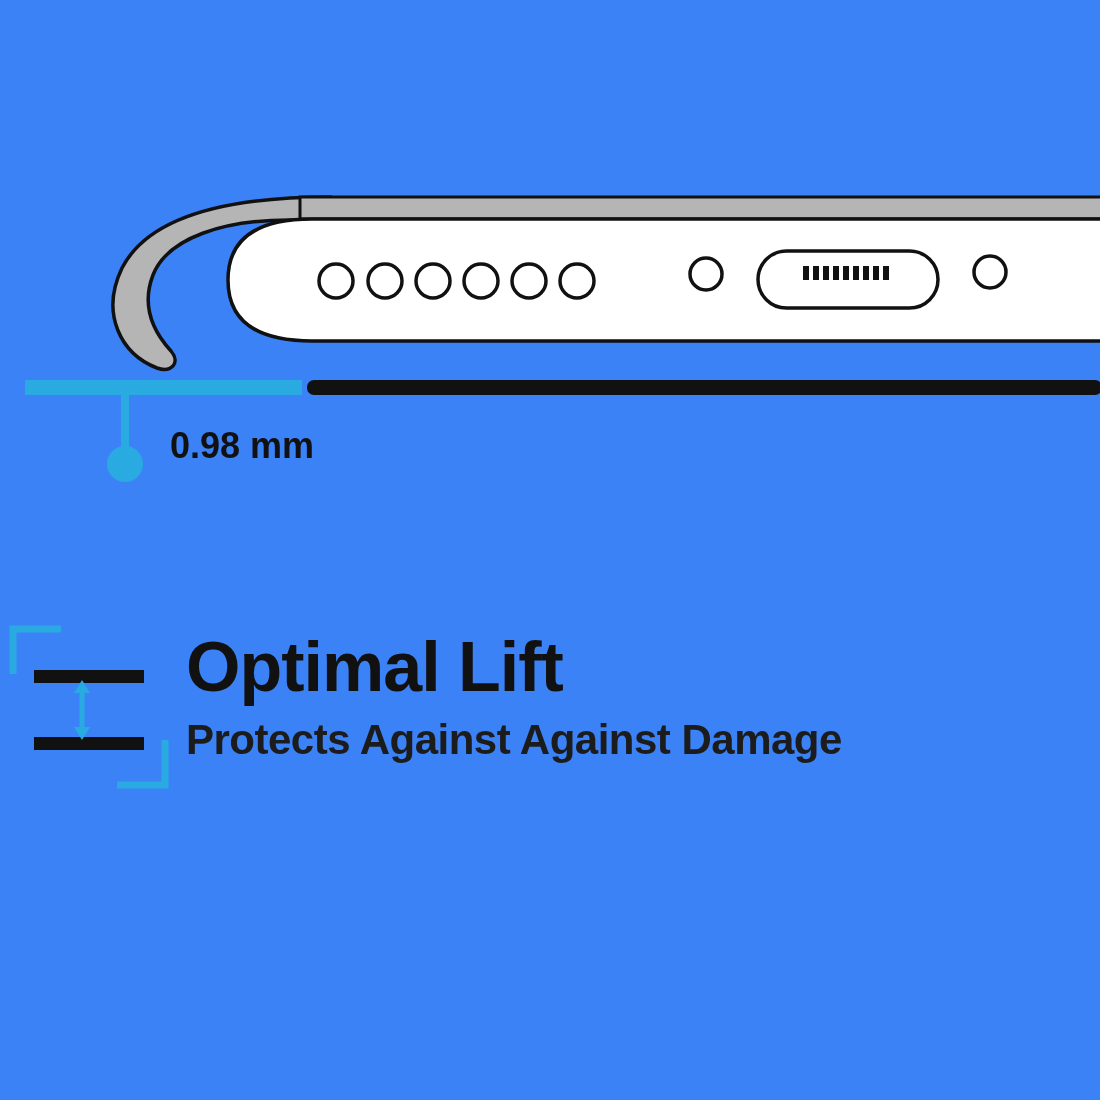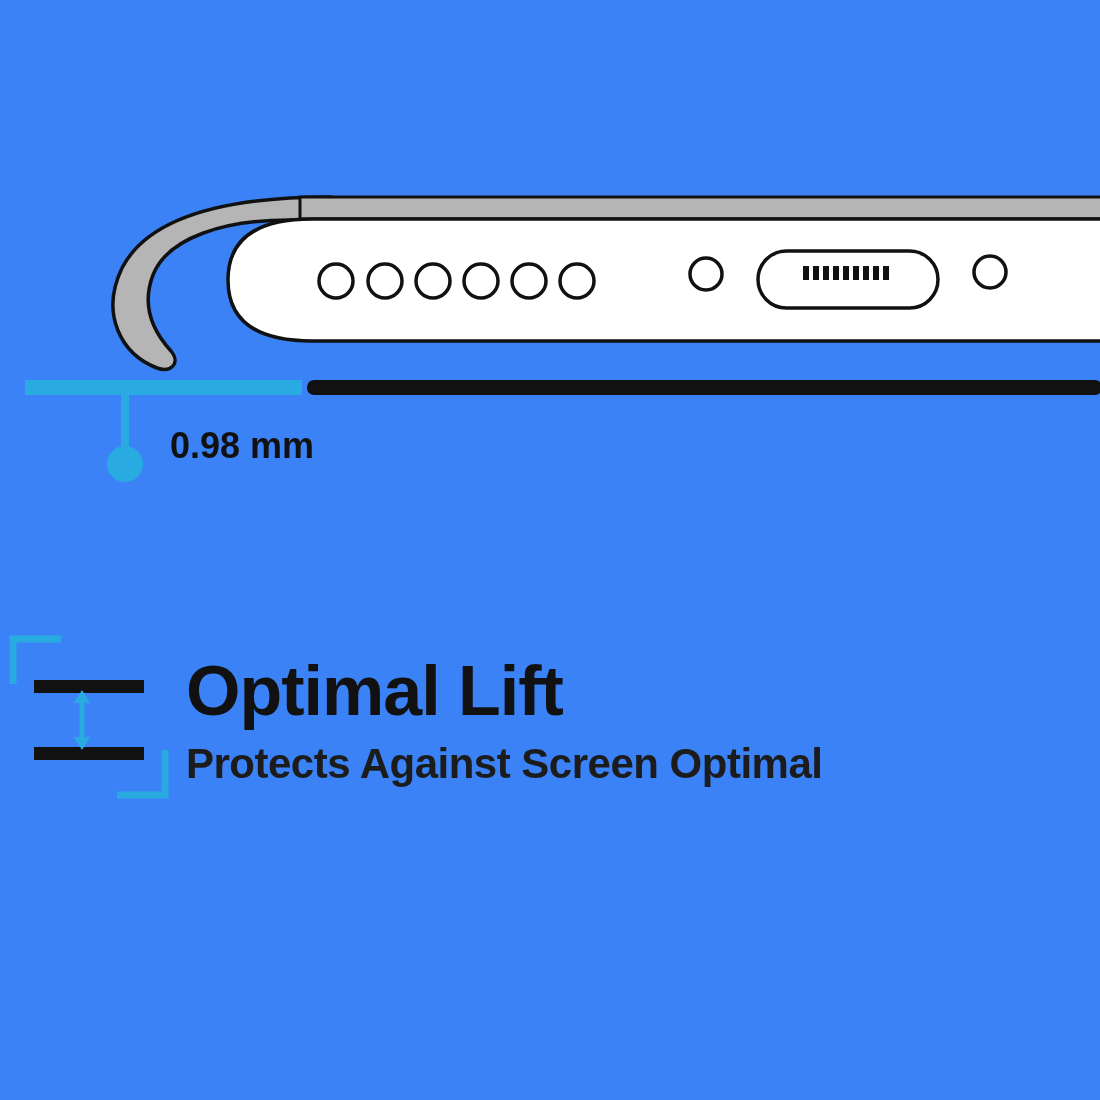--- a/index.html
+++ b/index.html
@@ -15,21 +15,21 @@
   .outline{stroke:var(--ink);fill:#ffffff;}
   .gray-part{fill:var(--case-gray);stroke:var(--ink);}
   .cyan-fill{fill:var(--accent-cyan);}
   .ink-fill{fill:var(--ink);}
   .measure-text{
     font-family:"Liberation Sans", sans-serif;
     font-weight:bold;font-size:36px;fill:var(--ink);
   }
   .feature{
     position:absolute;left:0;top:622px;width:1100px;height:190px;
-    display:flex;flex-direction:row;align-items:center;
+    display:flex;flex-direction:row;align-items:flex-start;
   }
   .feature-icon{margin-left:4px;flex:0 0 auto;}
   .feature-text{margin-left:12px;padding-top:10px;}
   .feature-title{
     font-size:70px;font-weight:bold;color:var(--ink);
     letter-spacing:-1px;line-height:1.0;
   }
   .feature-subtitle{
     font-size:42px;font-weight:bold;color:#1c1c1c;
     letter-spacing:-0.5px;margin-top:14px;
@@ -103,17 +103,17 @@
       <g>
         <line x1="78" y1="69" x2="78" y2="107" stroke="var(--accent-cyan)" stroke-width="5"></line>
         <polygon class="cyan-fill" points="78,58 70,71 86,71"></polygon>
         <polygon class="cyan-fill" points="78,118 70,105 86,105"></polygon>
       </g>
       <polyline points="113,163 161,163 161,118" fill="none" stroke="var(--accent-cyan)" stroke-width="7"></polyline>
     </svg>
 
     <div class="feature-text">
       <div class="feature-title">Optimal Lift</div>
-      <div class="feature-subtitle">Protects Against Screen Optimal</div>
+      <div class="feature-subtitle">Protects Against Against Damage</div>
     </div>
   </div>
 
 </div>
 
 </body></html>

